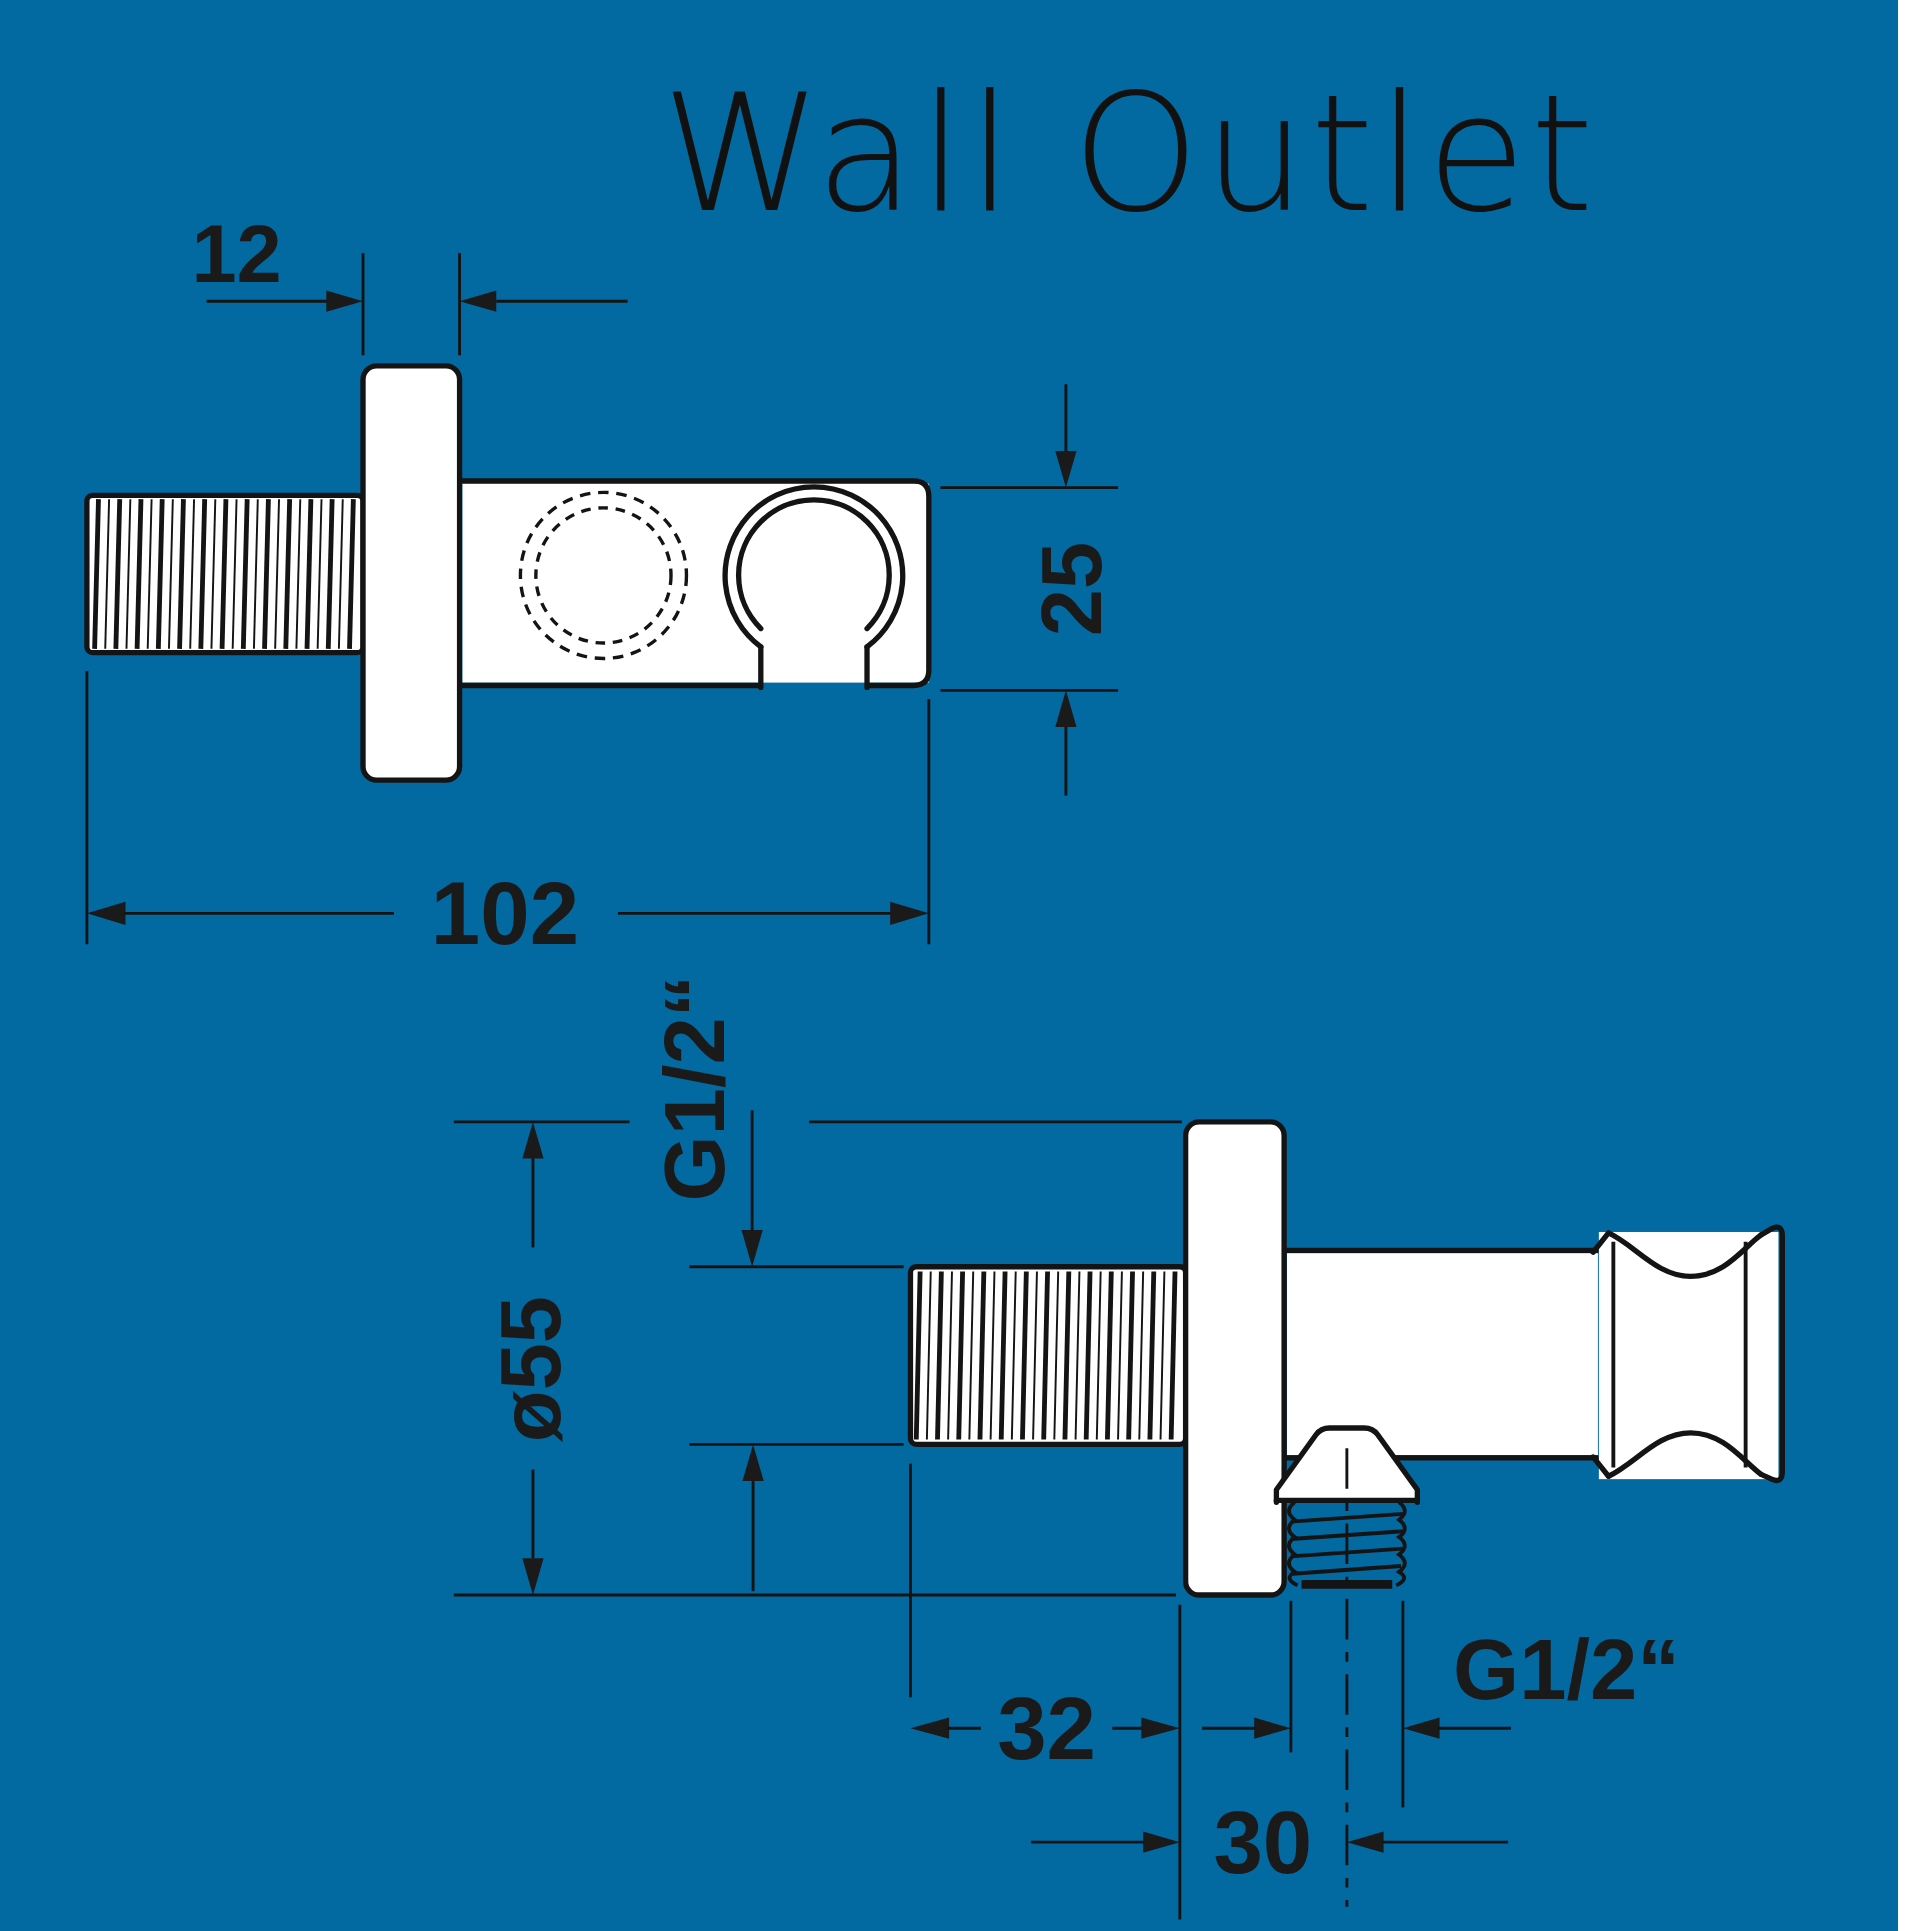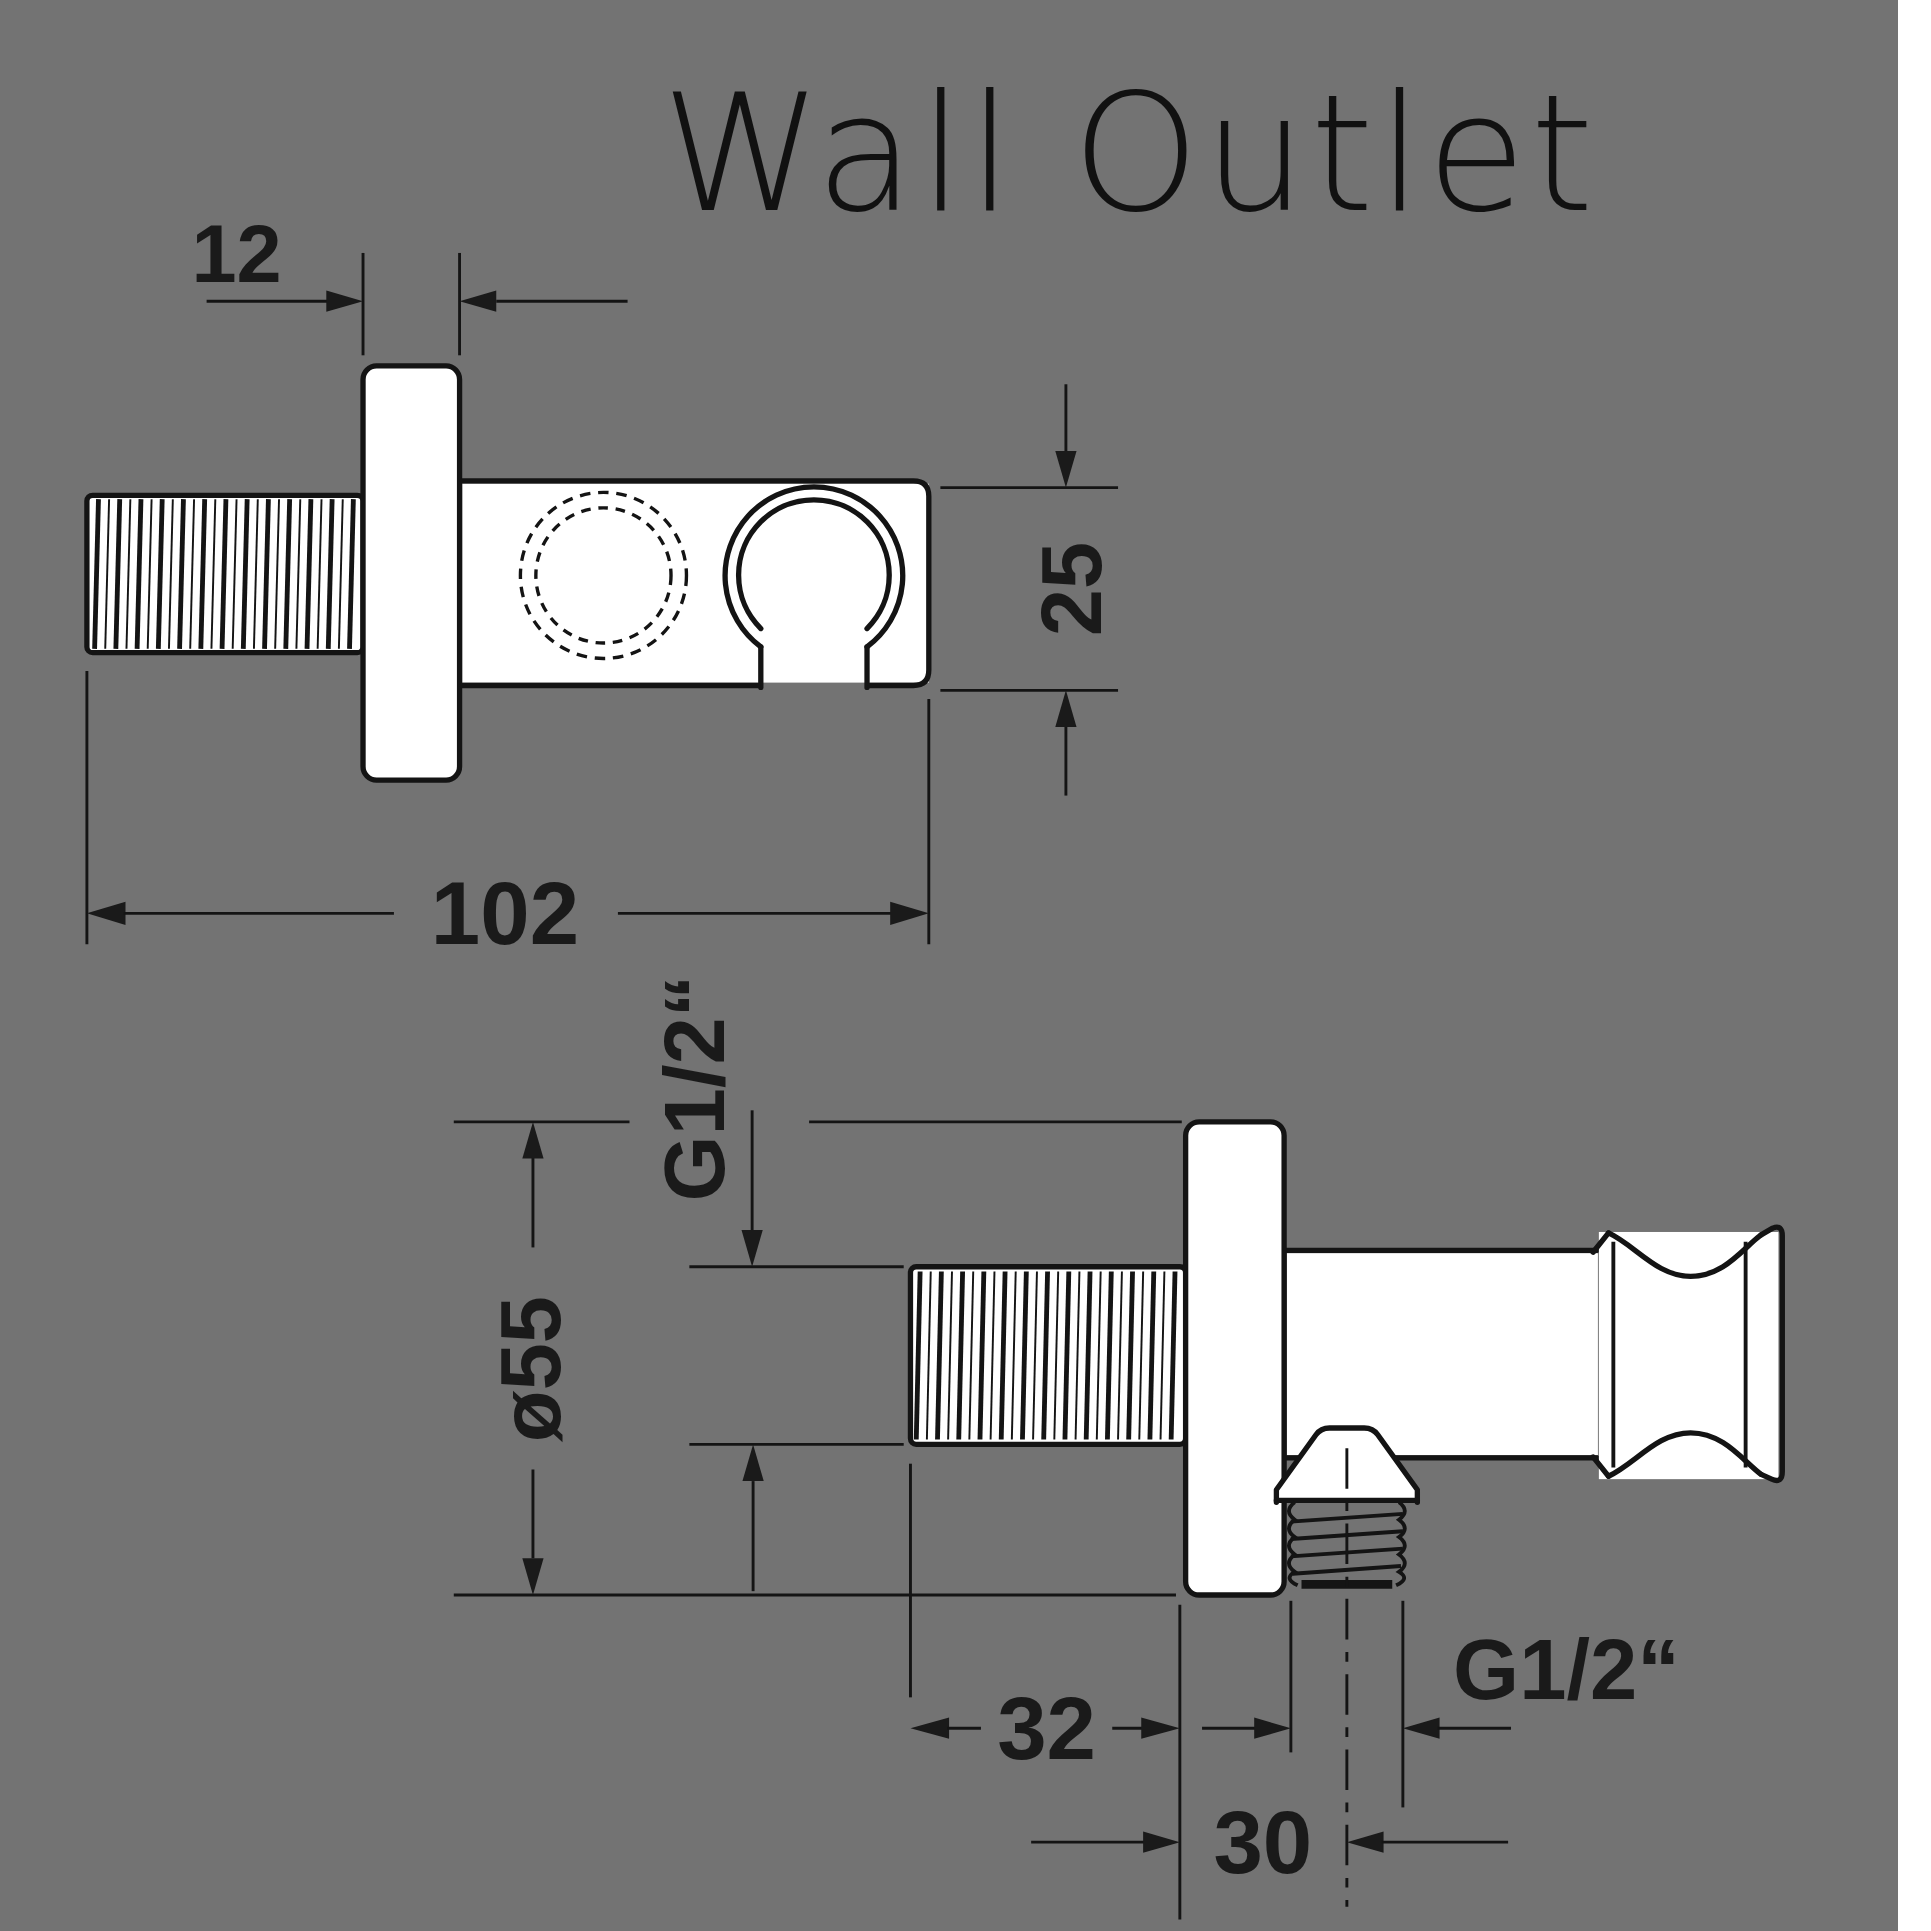--- a/index.html
+++ b/index.html
@@ -1,16 +1,16 @@
 <!DOCTYPE html>
 <html><head>
 <meta charset="utf-8">
 <style>
   html,body{margin:0;padding:0;background:#ffffff;}
-  .page{position:relative;width:1898px;height:1931px;background:#737373;overflow:hidden;
+  .page{position:relative;width:1898px;height:1931px;background:#0369a1;overflow:hidden;
         font-family:"Liberation Sans", sans-serif;}
   svg{display:block}
   .title{font-family:"DejaVu Sans","Liberation Sans",sans-serif;font-weight:200;
          font-size:168px;letter-spacing:4px;fill:#111;}
   .dim{font-family:"Liberation Sans",sans-serif;font-weight:700;fill:#1a1a1a;}
   .d84{font-size:84px}.d88{font-size:88px}.d92{font-size:92px}
   .outline{stroke:#141414;stroke-width:5.5;fill:#ffffff;stroke-linejoin:round;}
   .edge{stroke:#141414;stroke-width:5.5;fill:none;stroke-linejoin:round;stroke-linecap:round;}
   .thin{stroke:#141414;stroke-width:3;fill:none;}
   .mid{stroke:#141414;stroke-width:4;fill:none;}

